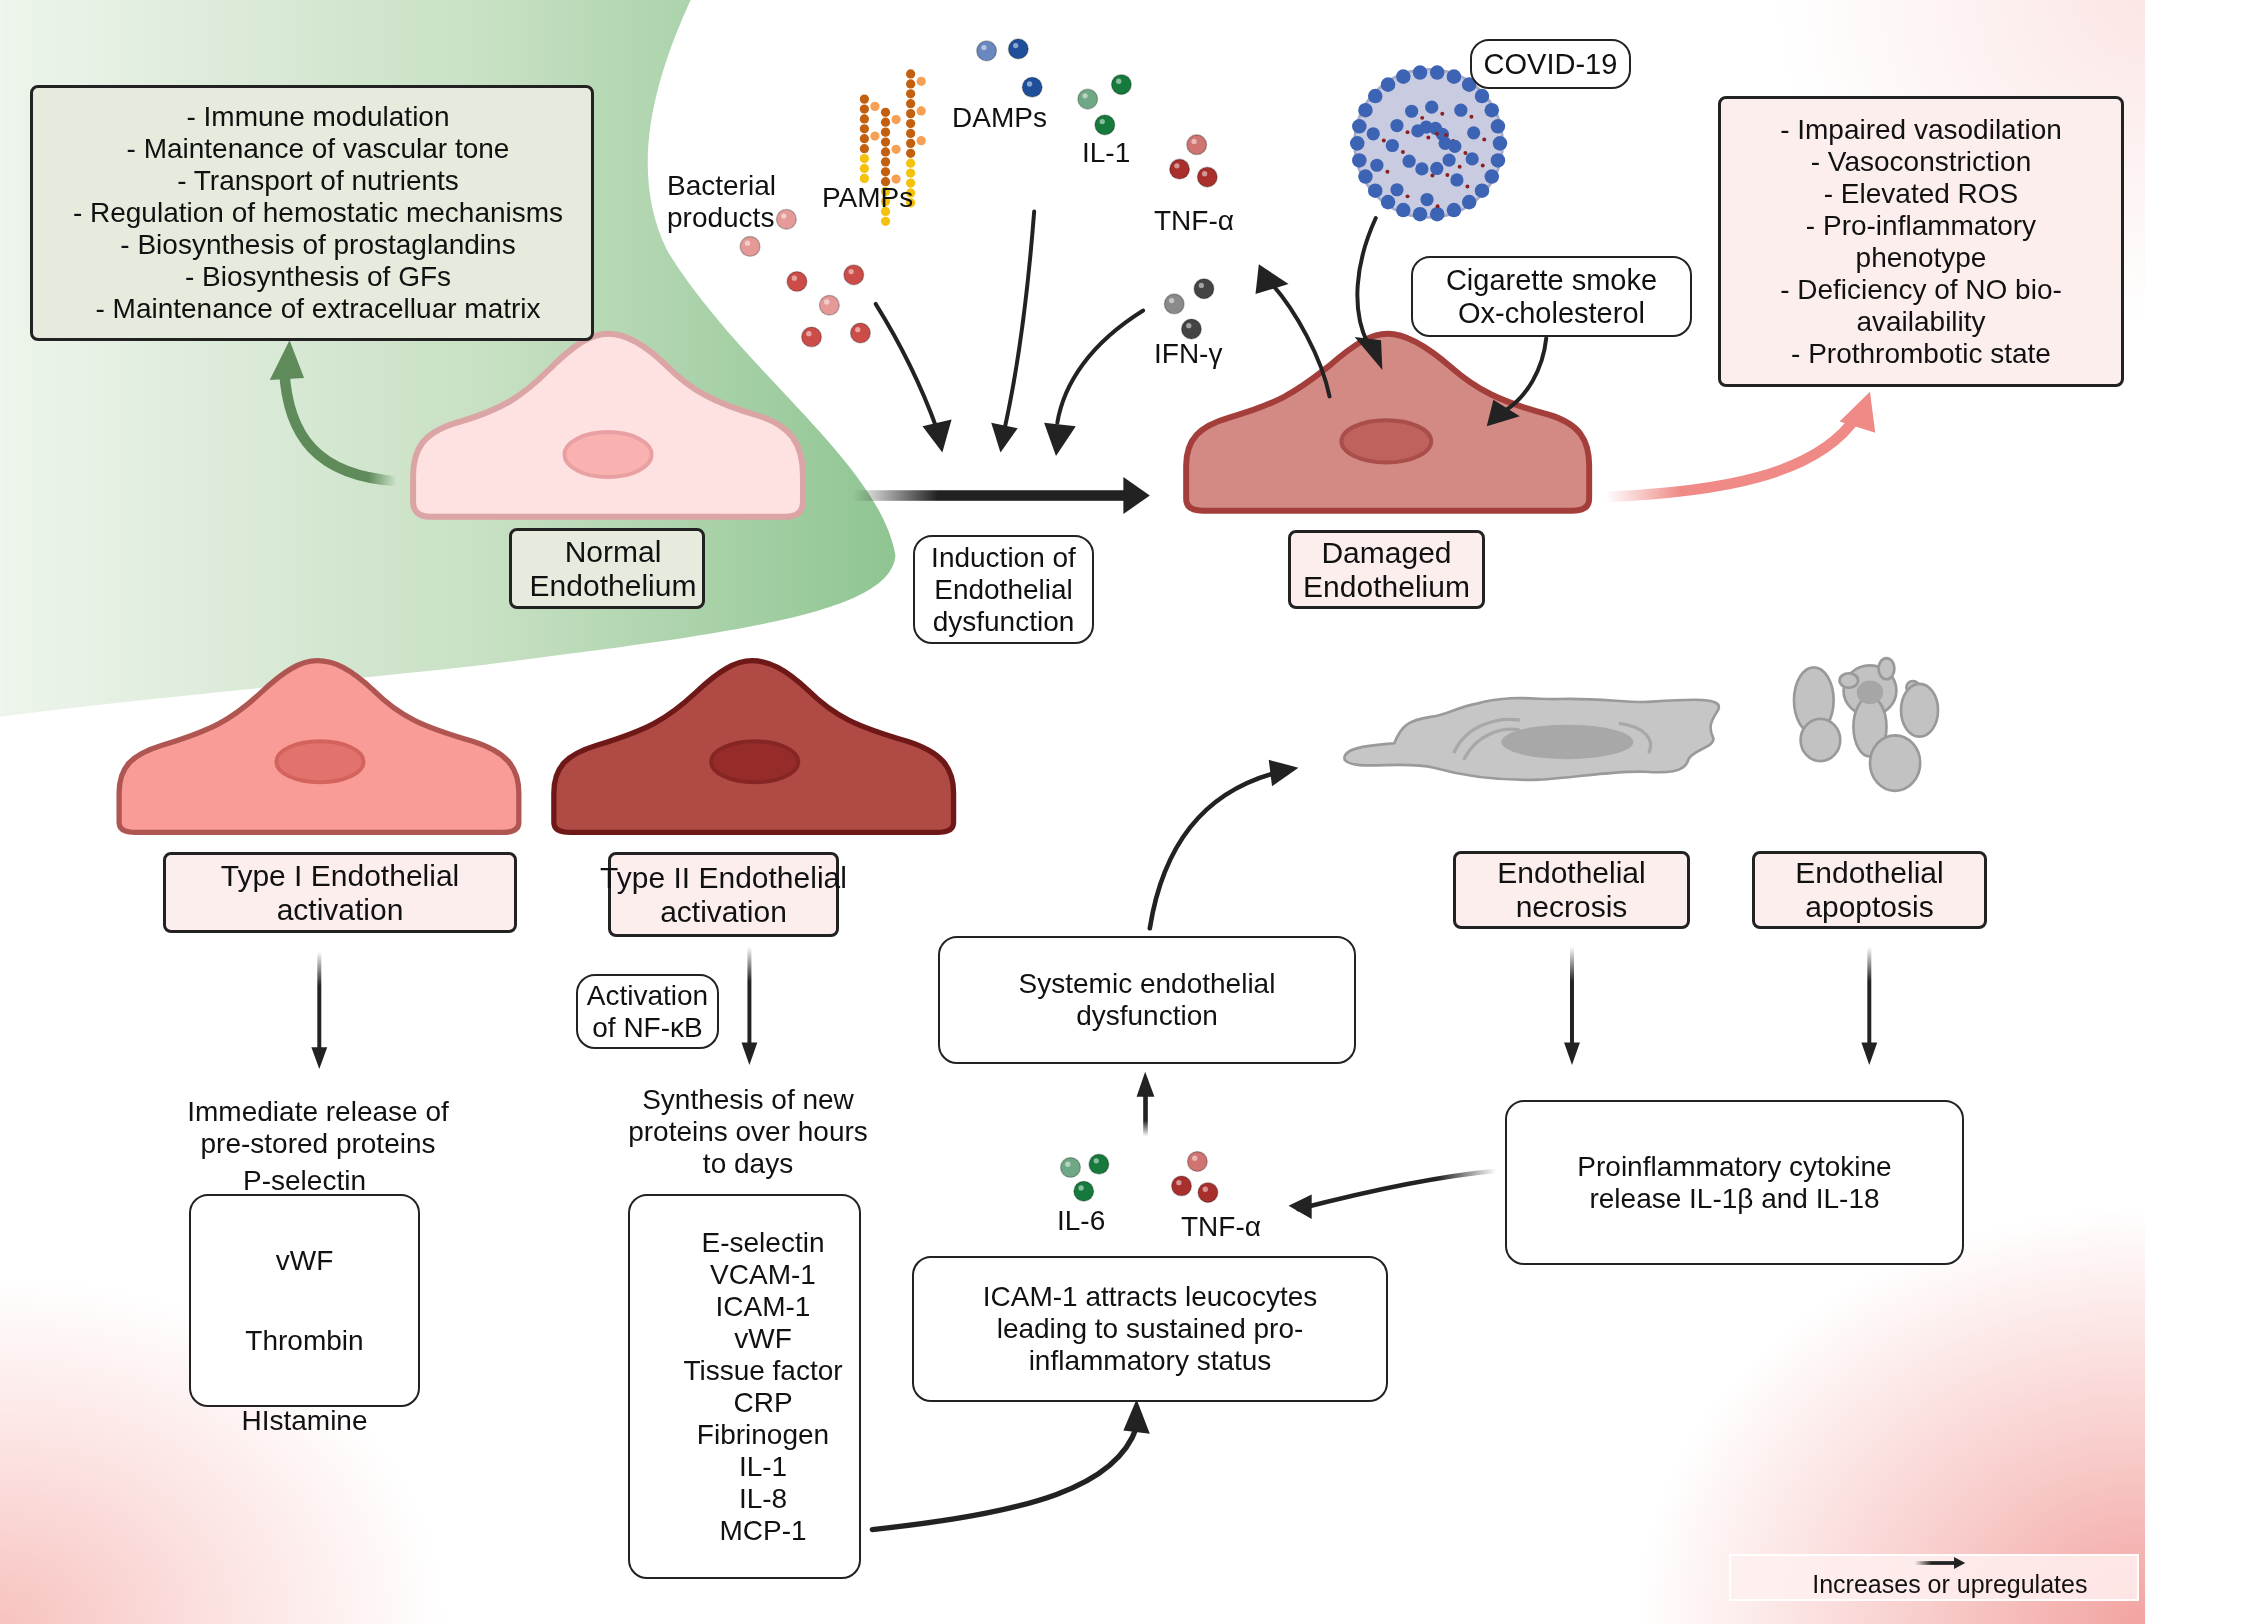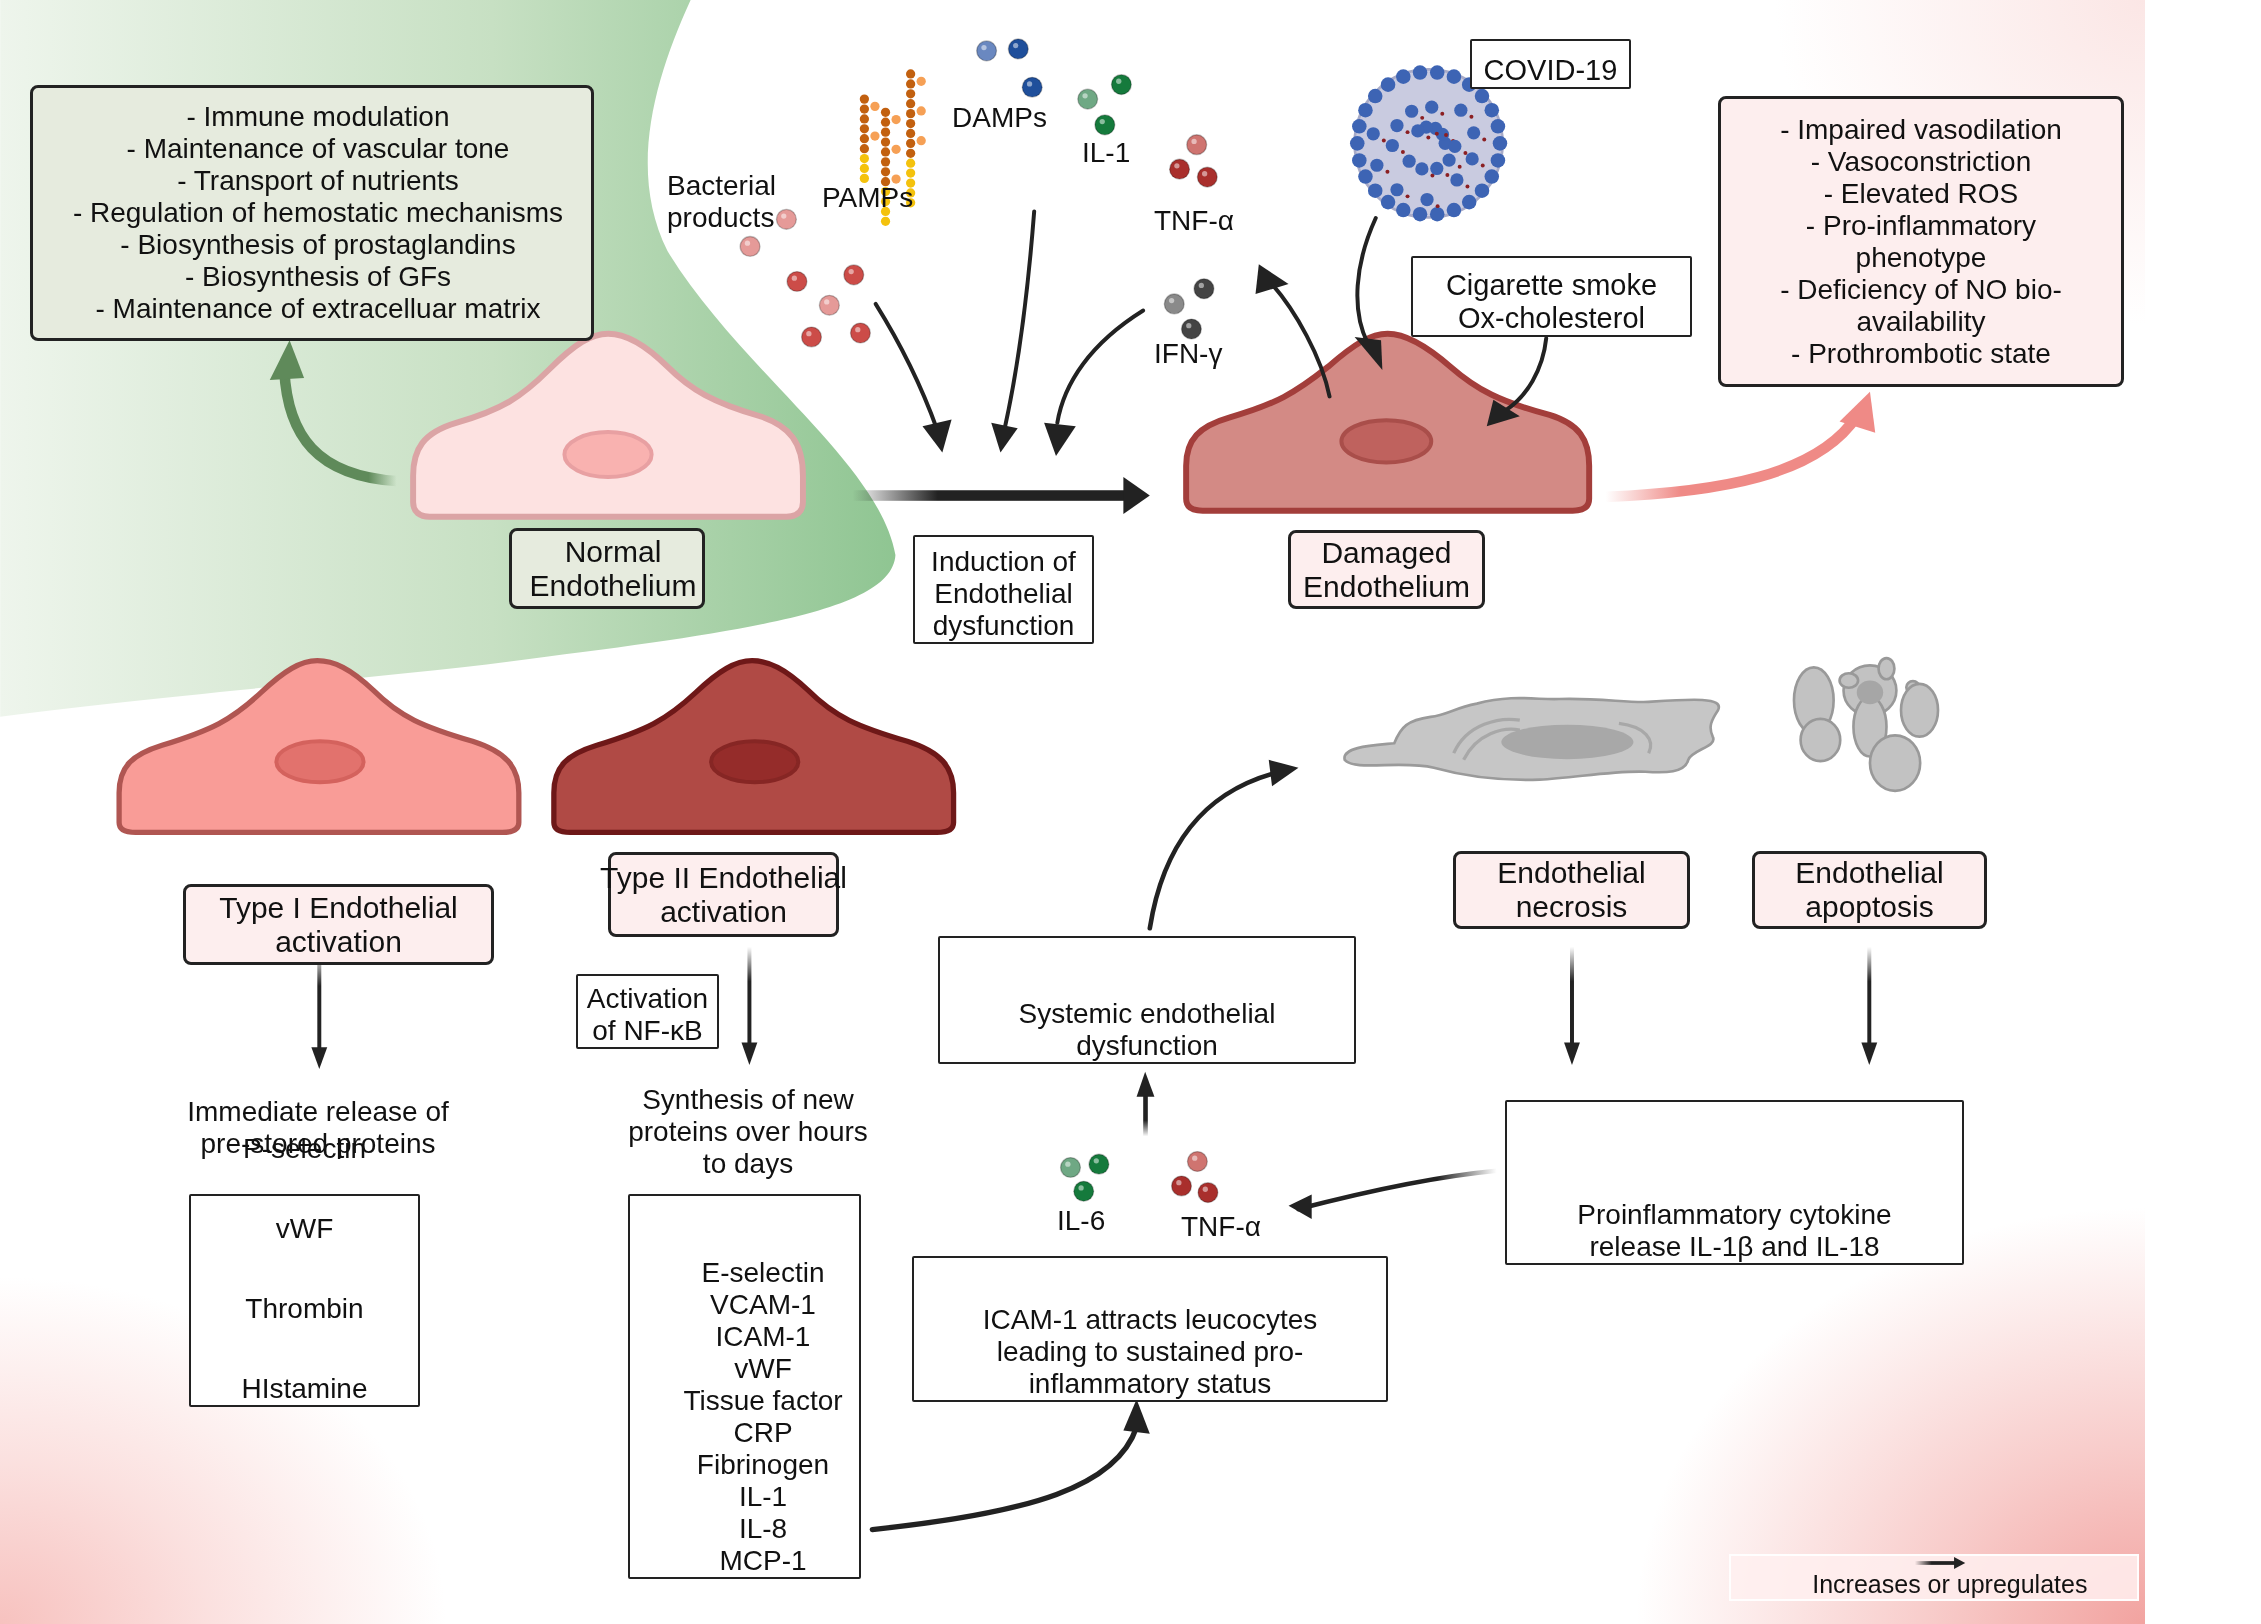--- a/index.html
+++ b/index.html
@@ -7,21 +7,21 @@
          font-family:"Liberation Sans", sans-serif; color:#111; }
   #canvas { position:absolute; left:0; top:0; width:2145px; height:1624px; overflow:hidden;
     background:
       radial-gradient(ellipse 595px 463px at 0% 100%, #f7c2bf 0%, rgba(247,194,191,0.5) 35%, rgba(255,255,255,0) 75%),
       radial-gradient(ellipse 727px 595px at 100% 100%, #f2a3a0 0%, rgba(242,163,160,0.55) 30%, rgba(255,255,255,0) 70%),
       radial-gradient(ellipse 529px 463px at 100% 0%, #fbe6e5 0%, rgba(255,255,255,0) 70%),
       #ffffff; }
   #bg-svg { position:absolute; left:0; top:0; width:2145px; height:1624px; }
   .box { position:absolute; border:3.3px solid #222; border-radius:8px; display:flex; flex-direction:column;
          align-items:center; justify-content:center; text-align:center; box-sizing:border-box; }
-  .box.thin { border-width:2.6px; border-radius:2px;justify-content:flex-end; }
+  .box.thin { border-width:2.6px; border-radius:19px; }
   .green { background:#e6ebde;padding-left:12px; }
   .pink { background:#fdeeee; }
   .white { background:#ffffff; }
   .line { display:block; white-space:nowrap; }
   .t42 { font-size:28px; line-height:32px; }
   .t44 { font-size:29px; line-height:33px; }
   .t46 { font-size:30px; line-height:34px; }
   .free { position:absolute; text-align:center; white-space:nowrap; }
   .legend { position:absolute; background:rgba(255,240,240,0.85); border:2px solid rgba(255,255,255,0.9);
             display:flex; align-items:center; box-sizing:border-box; padding-left:13.2px; }
@@ -442,21 +442,21 @@
   <span class="line">- Deficiency of NO bio-</span>
   <span class="line">availability</span>
   <span class="line">- Prothrombotic state</span>
 </div>
 
 <div class="box white t44 thin" style="left:1411px;top:256px;width:281px;height:81px;">
   <span class="line">Cigarette smoke</span>
   <span class="line">Ox-cholesterol</span>
 </div>
 
-<div class="box pink t46" style="left:163px;top:884px;width:311px;height:81px;margin-left:20px;">
+<div class="box pink t46" style="left:163px;top:852px;width:354px;height:81px;">
   <span class="line">Type I Endothelial</span>
   <span class="line">activation</span>
 </div>
 
 <div class="box pink t46" style="left:608px;top:852px;width:231px;height:85px;">
   <span class="line">Type II Endothelial</span>
   <span class="line">activation</span>
 </div>
 
 <div class="box white t42 thin" style="left:576px;top:974px;width:143px;height:75px;">

